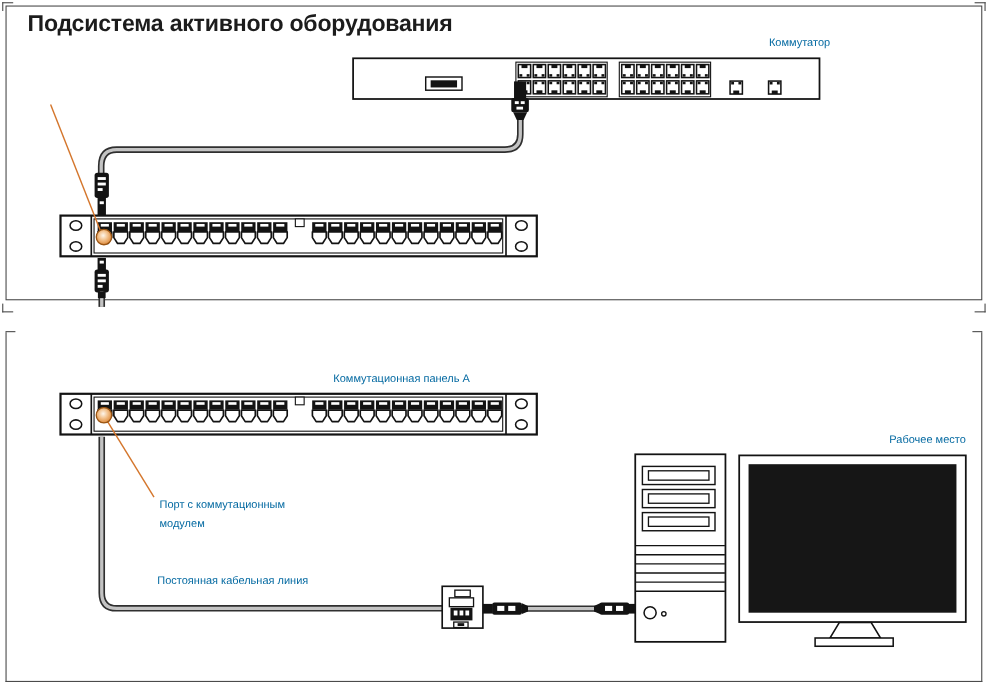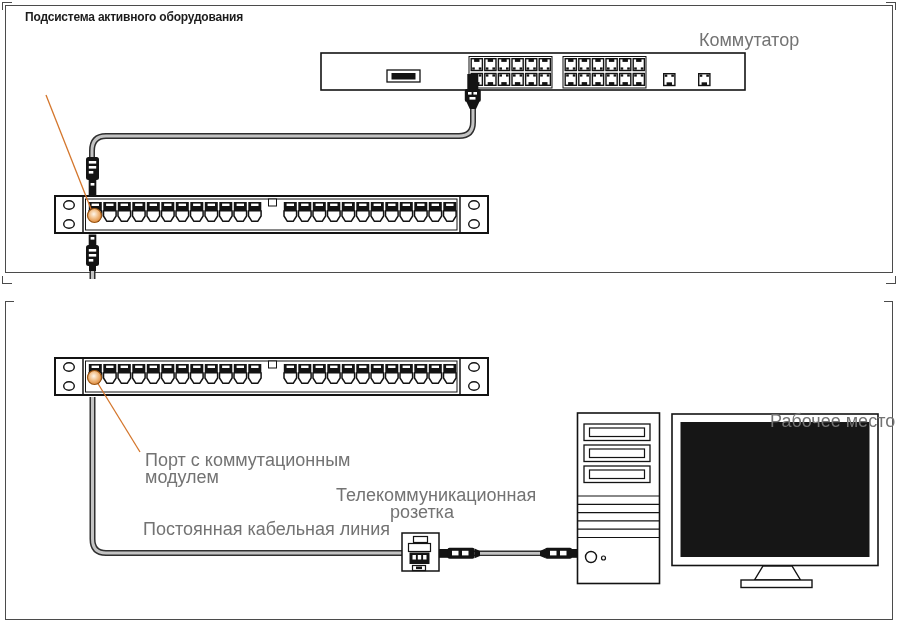--- a/index.html
+++ b/index.html
@@ -10,25 +10,25 @@
   .frame-bottom{left:5px;top:302px;width:886px;height:317px;
                 border:1px solid #4b4b4b;border-top:none;}
   .cm{position:absolute;width:9px;height:7px;border:0 solid #4b4b4b;}
   .cm.tl{left:-4px;top:-4px;border-left-width:1px;border-top-width:1px;}
   .cm.tr{right:-4px;top:-4px;border-right-width:1px;border-top-width:1px;}
   .cm.bl{left:-4px;bottom:-12px;border-left-width:1px;border-bottom-width:1px;}
   .cm.br{right:-4px;bottom:-12px;border-right-width:1px;border-bottom-width:1px;}
   .stub{position:absolute;top:-1px;width:9px;height:0;border-top:1px solid #4b4b4b;}
   .stub.l{left:-1px}.stub.r{right:-1px}
   svg.diagram{position:absolute;left:0;top:0;pointer-events:none;}
-  .title{position:absolute;font-size:12px;font-weight:bold;color:#1c1c1c;
+  .title{position:absolute;font-size:21px;font-weight:bold;color:#1c1c1c;
          letter-spacing:-0.2px;white-space:nowrap;}
-  .lbl{position:absolute;font-size:18px;color:#737373;line-height:16.5px;white-space:nowrap;}
+  .lbl{position:absolute;font-size:10px;color:#0369a1;line-height:16.5px;white-space:nowrap;}
   .lbl.center{text-align:center;white-space:normal;}
-  .lbl.right{text-align:right;margin-top:20px;}
+  .lbl.right{text-align:right;}
 </style>
 </head>
 <body>
 
 <div class="canvas">
 
   <div class="frame frame-top">
     <div class="cm tl"></div>
     <div class="cm tr"></div>
     <div class="cm bl"></div>
@@ -365,28 +365,25 @@
       <circle cx="94.5" cy="377.5" r="7" fill="url(#og)" stroke="#9a5513" stroke-width="1.2"></circle>
     </g>
   </svg>
 
   <div class="title" style="left:25px;top:10px">Подсистема активного оборудования</div>
 
 
   <div class="lbl" style="left:699px;top:32px">Коммутатор</div>
 
 
+  <div class="lbl" style="left:303px;top:337px">Коммутационная панель А</div>
 
   <div class="lbl" style="left:143px;top:521px">Постоянная кабельная линия</div>
 
   <div class="lbl" style="left:145px;top:452px">
     <div>Порт с коммутационным</div>
     <div>модулем</div>
   </div>
 
-  <div class="lbl center" style="left:336px;top:487px;width:172px">
-    <div>Телекоммуникационная</div>
-    <div>розетка</div>
-  </div>
 
   <div class="lbl right" style="left:770px;top:393px;width:108px">Рабочее место</div>
 
 </div>
 
 </body></html>

